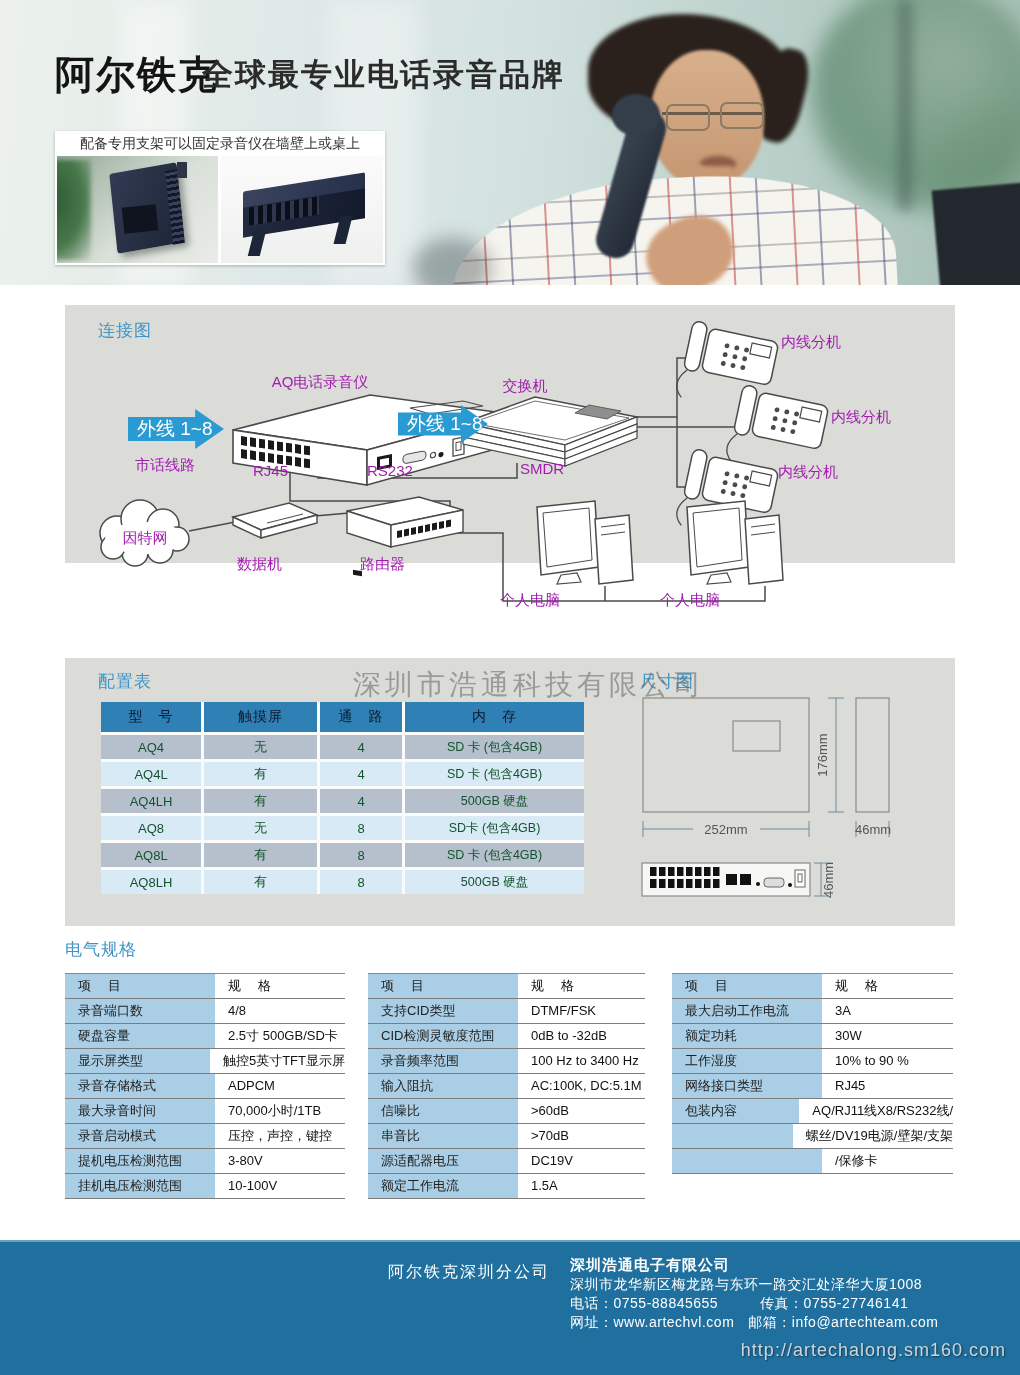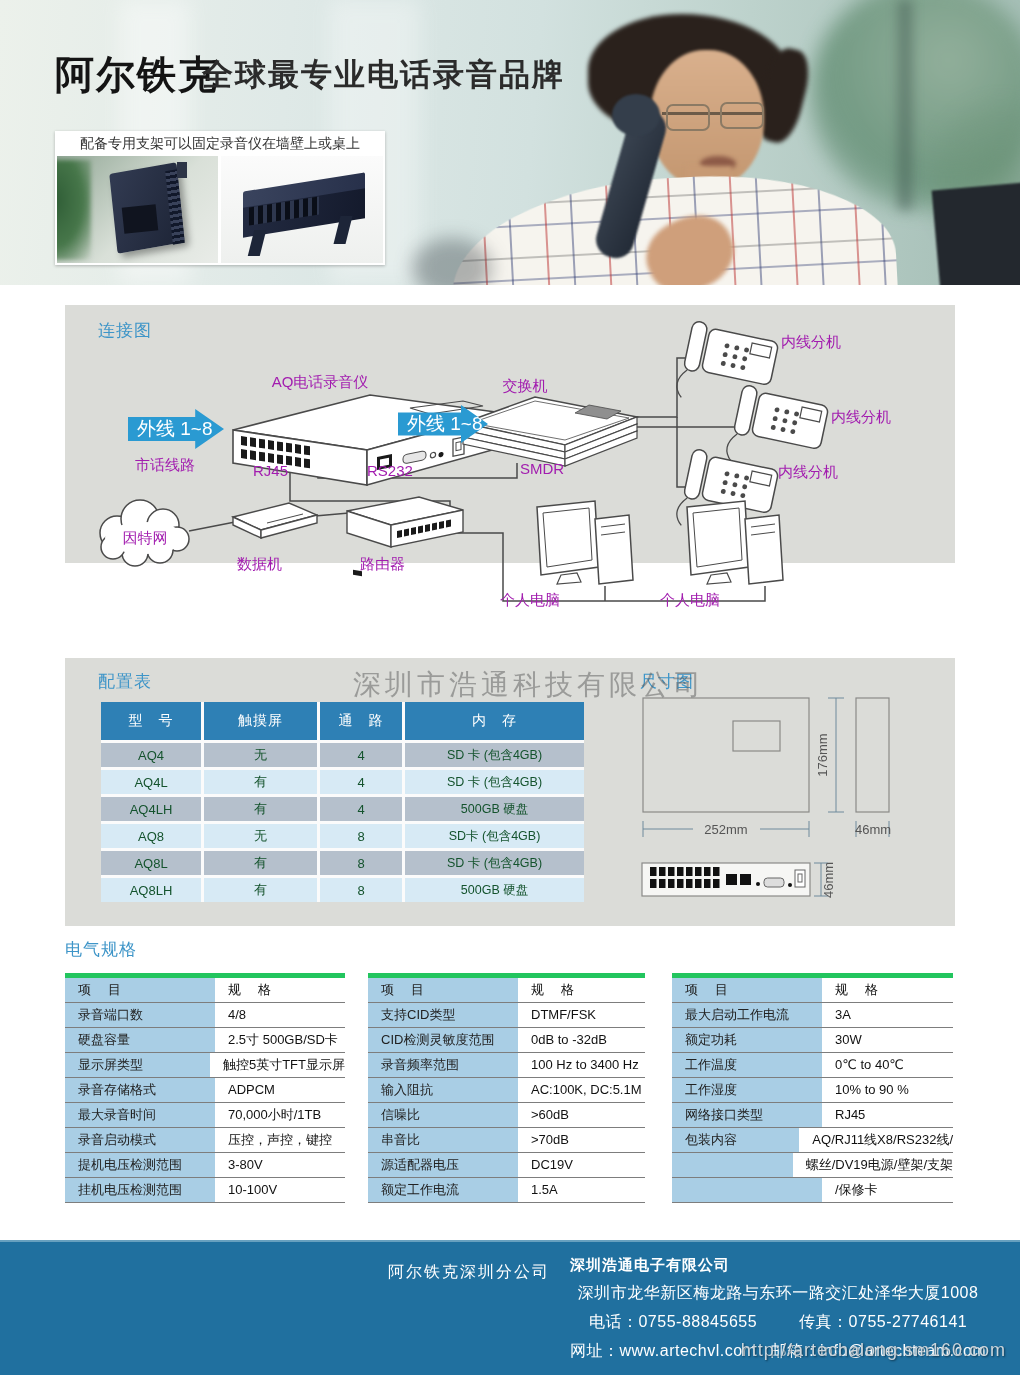--- a/index.html
+++ b/index.html
@@ -18,36 +18,36 @@
   
   .panel{background:#dbdcd8;}
   .sec-title{font-size:17px;color:#3e95c8;font-weight:500;letter-spacing:1px;}
   .dlabel{position:absolute;font-size:15px;color:#a21caf;white-space:nowrap;}
   .arrow{position:absolute;background:#2a9ad2;color:#fff;font-size:19px;display:flex;align-items:center;
          padding-left:9px;box-sizing:border-box;
          clip-path:polygon(0 20%,70% 20%,70% 0,100% 50%,70% 100%,70% 80%,0 80%);}
   
   .cfg-grid{display:grid;grid-template-columns:100px 113px 82px 179px;gap:3px;background:#fbfbfb;}
   .cfg-cell{display:flex;align-items:center;justify-content:center;font-size:13px;color:#14532d;height:24px;}
-  .cfg-head{background:#2e80b5;color:#ffffff;font-size:14px;height:38px;letter-spacing:1px;font-family:Liberation Serif, serif;}
+  .cfg-head{background:#2e80b5;color:#0f172a;font-size:14px;height:30px;letter-spacing:1px;font-family:Liberation Serif, serif;}
   .cfg-dark{background:#b5c0cc;}
   .cfg-light{background:#d7eaf5;}
   .watermark-mid{font-family:"DejaVu Serif","Liberation Serif",serif;font-size:28px;color:rgba(90,90,90,.5);
                  letter-spacing:4px;white-space:nowrap;pointer-events:none;}
   
-  .spec-table{width:280px;border-top:5px solid #22c55e;}
+  .spec-table{width:280px;border-top:1px solid #22c55e;}
   .spec-row{display:flex;border-bottom:1px solid #7d7d7d;height:24px;}
   .spec-item{width:150px;background:#a9cee5;font-size:13px;color:#222;line-height:24px;padding-left:13px;box-sizing:border-box;white-space:nowrap;}
   .spec-val{flex:1;background:#fff;font-size:13px;color:#111;line-height:24px;padding-left:13px;white-space:nowrap;}
   .spec-head .spec-item,.spec-head .spec-val{letter-spacing:2px;}
   
   .footer{left:0;top:1240px;width:1020px;height:135px;background:#20709f;border-top:2px solid #67a0bf;box-sizing:border-box;color:#fff;}
   .f-branch{font-size:16px;letter-spacing:2px;}
   .f-company{font-size:15px;font-weight:bold;letter-spacing:1px;}
-  .f-line{font-size:16px;letter-spacing:.5px;margin-top:8px;text-align:center;}
+  .f-line{font-size:14px;letter-spacing:.5px;margin-top:1px;}
   .f-watermark{font-size:18px;color:#ccd6dc;text-shadow:1px 1px 2px rgba(10,40,60,.8);letter-spacing:1px;}
   svg text{font-family:"Liberation Sans","DejaVu Sans",sans-serif;}
 </style>
 </head>
 <body>
 
 <div class="page">
 
   <div class="abs hero">
     <div class="abs soft" style="left:120px;top:0;width:70px;height:285px;background:rgba(255,255,255,.55);"></div>
@@ -426,24 +426,20 @@
         </div>
         <div class="spec-row">
           <div class="spec-item">最大启动工作电流</div>
           <div class="spec-val">3A</div>
         </div>
         <div class="spec-row">
           <div class="spec-item">额定功耗</div>
           <div class="spec-val">30W</div>
         </div>
         <div class="spec-row">
-          <div class="spec-item">工作温度</div>
-          <div class="spec-val">0℃ to 40℃</div>
-        </div>
-        <div class="spec-row">
           <div class="spec-item">工作湿度</div>
           <div class="spec-val">10% to 90 %</div>
         </div>
         <div class="spec-row">
           <div class="spec-item">网络接口类型</div>
           <div class="spec-val">RJ45</div>
         </div>
         <div class="spec-row">
           <div class="spec-item">包装内容</div>
           <div class="spec-val">AQ/RJ11线X8/RS232线/</div>

